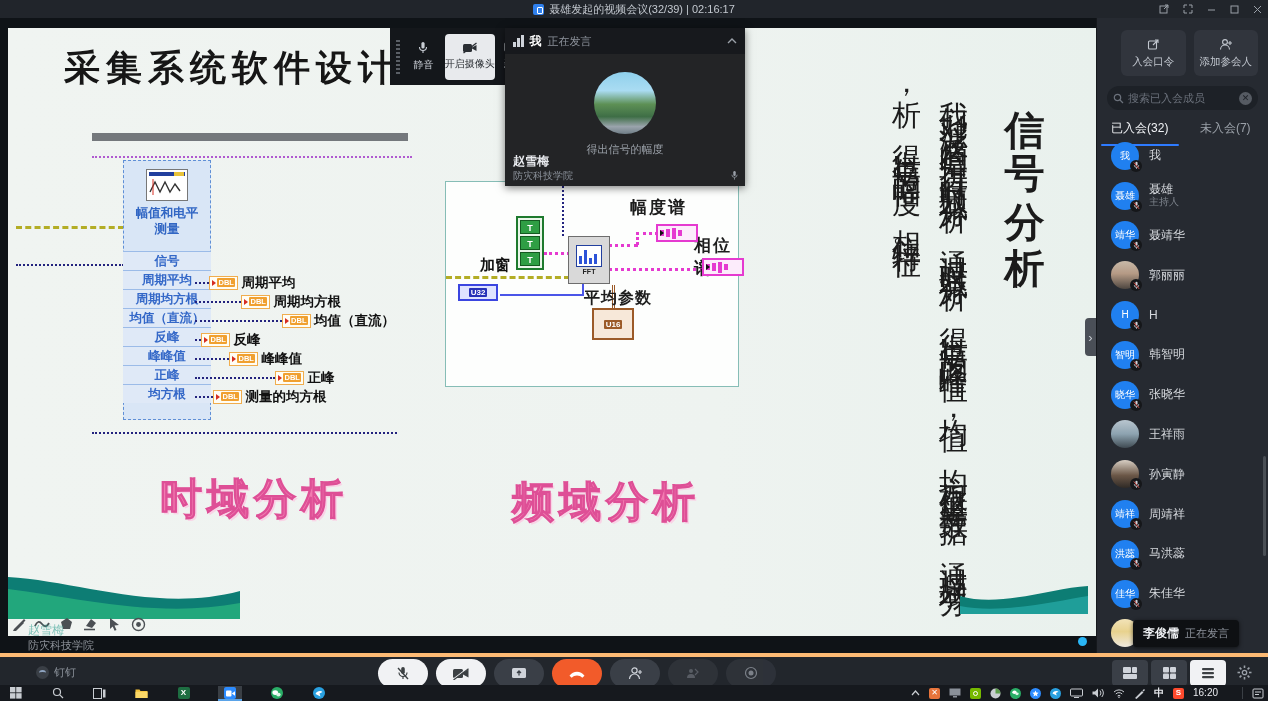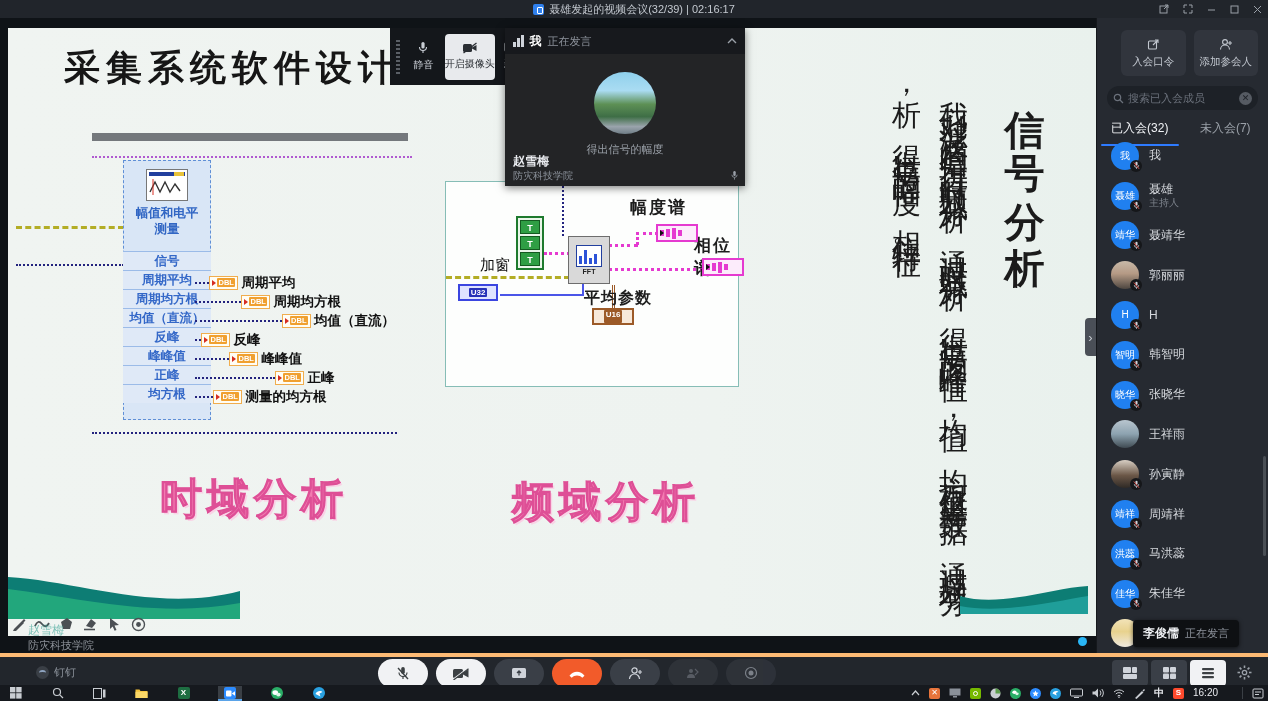--- a/index.html
+++ b/index.html
@@ -68,35 +68,35 @@
   .ttt{left:70px;top:34px;width:28px;padding:2px;background:#eaf6ea;border:2px solid #1e7a2e;
     display:flex;flex-direction:column;gap:2px;}
   .ttt span{display:block;height:14px;background:#2f9e44;color:#fff;font-size:9px;font-weight:bold;
     text-align:center;line-height:14px;border:1px solid #145a20;}
   .fft-box{left:122px;top:54px;width:42px;height:48px;background:#d9d9d9;border:1px solid #6d6d6d;
     display:flex;flex-direction:column;align-items:center;justify-content:center;gap:1px;}
   .fft-box .chartlet{width:26px;height:22px;background:#fff;border:1px solid #223f9e;
     display:flex;align-items:flex-end;gap:2px;padding:2px;}
   .fft-box .chartlet i{display:block;width:3px;background:#2d53d8;}
   .fft-box em{font-style:normal;font-size:7px;font-weight:bold;color:#222;}
-  .lab-win{left:34px;top:74px;font-size:15px;font-weight:normal;color:#111;}
+  .lab-win{left:34px;top:74px;font-size:15px;font-weight:bold;color:#111;}
   .lab-amp{left:184px;top:14px;font-size:17px;color:#1d1d1d;font-weight:bold;letter-spacing:2px;}
   .lab-pha{left:248px;top:52px;font-size:17px;color:#1d1d1d;font-weight:bold;letter-spacing:2px;}
   .lab-avg{left:138px;top:106px;font-size:16px;color:#1d1d1d;font-weight:bold;letter-spacing:1px;}
   .spec-chip{width:42px;height:18px;border:2px solid #e53ad0;background:#fcecfb;
     display:flex;align-items:center;gap:2px;padding:0 2px;}
   .spec-chip .car{width:0;height:0;border-left:4px solid #111;border-top:3px solid transparent;border-bottom:3px solid transparent;}
   .spec-chip i{display:block;width:4px;height:8px;background:#e53ad0;}
   .chip-amp{left:210px;top:42px;}
   .chip-pha{left:256px;top:76px;}
   .u32{left:12px;top:102px;width:40px;height:17px;border:2px solid #3b45e0;background:#dfe3ff;
     display:flex;align-items:center;justify-content:center;}
   .u32 b{font-size:8px;color:#fff;background:#2731b8;padding:0 2px;border-radius:1px;}
-  .u16{left:146px;top:126px;width:42px;height:17px;border:2px solid #9c5a28;background:#f7e8d9;
-    display:flex;justify-content:center;}
+  .u16{left:146px;top:126px;width:42px;height:32px;border:2px solid #9c5a28;background:#f7e8d9;
+    display:flex;align-items:center;justify-content:center;}
   .u16 b{font-size:8px;color:#fff;background:#9c5a28;padding:0 2px;border-radius:1px;}
 
   
   .cap{position:absolute;font-size:42px;font-weight:800;color:#f27bb0;letter-spacing:5px;
     -webkit-text-stroke:1px #de4f96;text-shadow:2px 2px 0 #f9d3e6;}
   .cap-l{left:152px;top:443px;}
   .cap-r{left:504px;top:446px;}
   .vtext{position:absolute;right:44px;top:50px;height:502px;writing-mode:vertical-rl;
     text-orientation:upright;color:#1b1b1b;font-family:"Liberation Serif","DejaVu Serif",serif;}
   .vtitle{font-size:40px;letter-spacing:46px;font-weight:bold;margin-left:20px;}
@@ -169,21 +169,21 @@
   .avatar.blue{background:#2080f0;}
   .avatar.photo.p1{background:linear-gradient(180deg,#c8b9a8 0%,#b59a85 45%,#4d4640 100%);}
   .avatar.photo.p2{background:linear-gradient(180deg,#b9c6cf 0%,#8da3b0 50%,#3f4a52 100%);}
   .avatar.photo.p3{background:linear-gradient(180deg,#d8cfc4 0%,#6b5747 55%,#2f2a26 100%);}
   .avatar.photo.p4{background:linear-gradient(180deg,#f2e3b8 0%,#e8d28e 45%,#efe9df 100%);}
   .av-txt{color:#fff;font-size:10px;font-style:normal;letter-spacing:0;line-height:1;}
   .mic-badge{position:absolute;right:-3px;bottom:-2px;width:12px;height:12px;border-radius:50%;
     background:#15171a;display:flex;align-items:center;justify-content:center;}
   .p-text{margin-left:10px;display:flex;flex-direction:column;justify-content:center;line-height:1.25;}
   .p-name{color:#d5d8dd;font-size:12px;}
-  .p-sub{color:#7d838c;font-size:10px;}
+  .p-sub{color:#7d838c;font-size:10px;font-family:Liberation Mono, monospace;}
   .speak-tip{position:absolute;left:36px;top:6px;background:#0e1013;border-radius:4px;
     padding:5px 10px;display:flex;gap:6px;align-items:center;white-space:nowrap;box-shadow:0 1px 4px rgba(0,0,0,.6);}
   .speak-tip b{color:#f0f2f5;font-size:12px;}
   .speak-tip span{color:#8d939c;font-size:11px;}
   .sb-scroll{position:absolute;right:2px;top:438px;width:3px;height:100px;border-radius:2px;background:#4a4f55;}
 
   
   .bottombar{position:absolute;left:0;top:653px;width:1268px;height:32px;background:#22262c;
     border-top:4px solid #fdba74;z-index:30;}
   .ding{position:absolute;left:36px;top:8px;display:flex;align-items:center;gap:5px;

